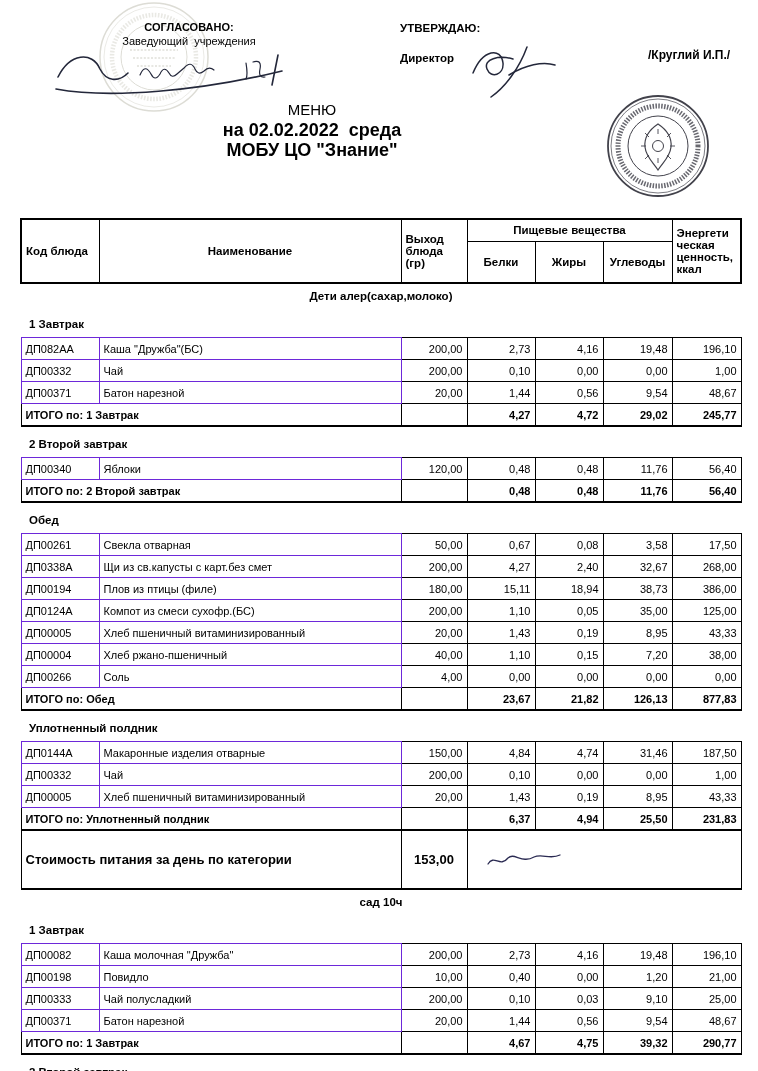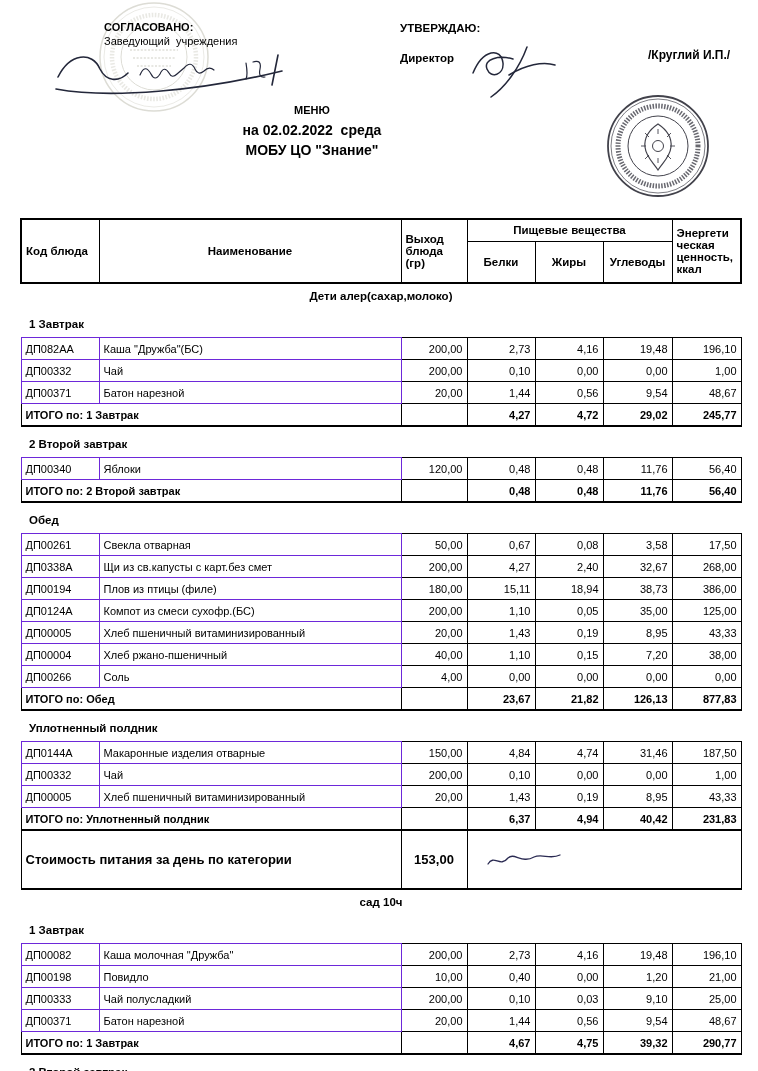--- a/index.html
+++ b/index.html
@@ -5,27 +5,27 @@
   html,body{margin:0;padding:0;}
   body{
     width:758px;height:1071px;position:relative;overflow:hidden;
     background:#ffffff;color:#000;
     font-family:"Liberation Sans", sans-serif;
   }
   .abs{position:absolute;}
   .b{font-weight:bold;}
 
   
-  .agreed{left:104px;top:20px;width:170px;font-size:11px;line-height:14px;}
+  .agreed{left:104px;top:20px;width:170px;text-align:center;font-size:11px;line-height:14px;}
   .approved-label{left:400px;top:22px;font-size:11.5px;font-weight:bold;}
   .approved-role{left:400px;top:52px;font-size:11.5px;font-weight:bold;}
   .approved-name{left:648px;top:48px;font-size:12px;font-weight:bold;}
   .titles{left:132px;top:100px;width:360px;text-align:center;line-height:20px;}
-  .titles .t1{font-size:11px;font-weight:bold;}
-  .titles .t2,.titles .t3{font-size:14px;font-weight:bold;white-space:pre-wrap;}
+  .titles .t1{font-size:15px;font-weight:normal;}
+  .titles .t2,.titles .t3{font-size:18px;font-weight:bold;white-space:pre-wrap;}
 
   
   table.menu{position:absolute;left:20px;top:218px;width:720px;border-collapse:collapse;table-layout:fixed;}
   table.menu th,table.menu td{overflow:hidden;}
   thead th{
     border:1px solid #000;border-bottom:2px solid #000;
     font-size:11.5px;font-weight:bold;padding:2px 4px;vertical-align:middle;
   }
   thead tr:first-child th{border-top:2px solid #000;}
   thead tr.hr1{height:22px;}
@@ -302,21 +302,21 @@
         <td class="num">1,43</td>
         <td class="num">0,19</td>
         <td class="num">8,95</td>
         <td class="num">43,33</td>
       </tr>
       <tr class="total-row">
         <td class="t-label" colspan="2">ИТОГО по: Уплотненный полдник</td>
         <td class="num"></td>
         <td class="num">6,37</td>
         <td class="num">4,94</td>
-        <td class="num">40,42</td>
+        <td class="num">25,50</td>
         <td class="num">231,83</td>
       </tr>
       <tr class="cost-row">
         <td class="cost-label" colspan="2">Стоимость питания за день по категории</td>
         <td class="cost-value">153,00</td>
         <td class="cost-empty" colspan="4">
           <svg width="80" height="20" viewBox="0 0 80 20" style="display:block;margin-left:12px">
             <path d="M4 14 C 10 4, 16 18, 24 8 C 30 2, 38 14, 50 7 C 58 3, 66 10, 76 5" fill="none" stroke="#2a2a52" stroke-width="1.3" stroke-linecap="round"></path>
           </svg>
         </td>

